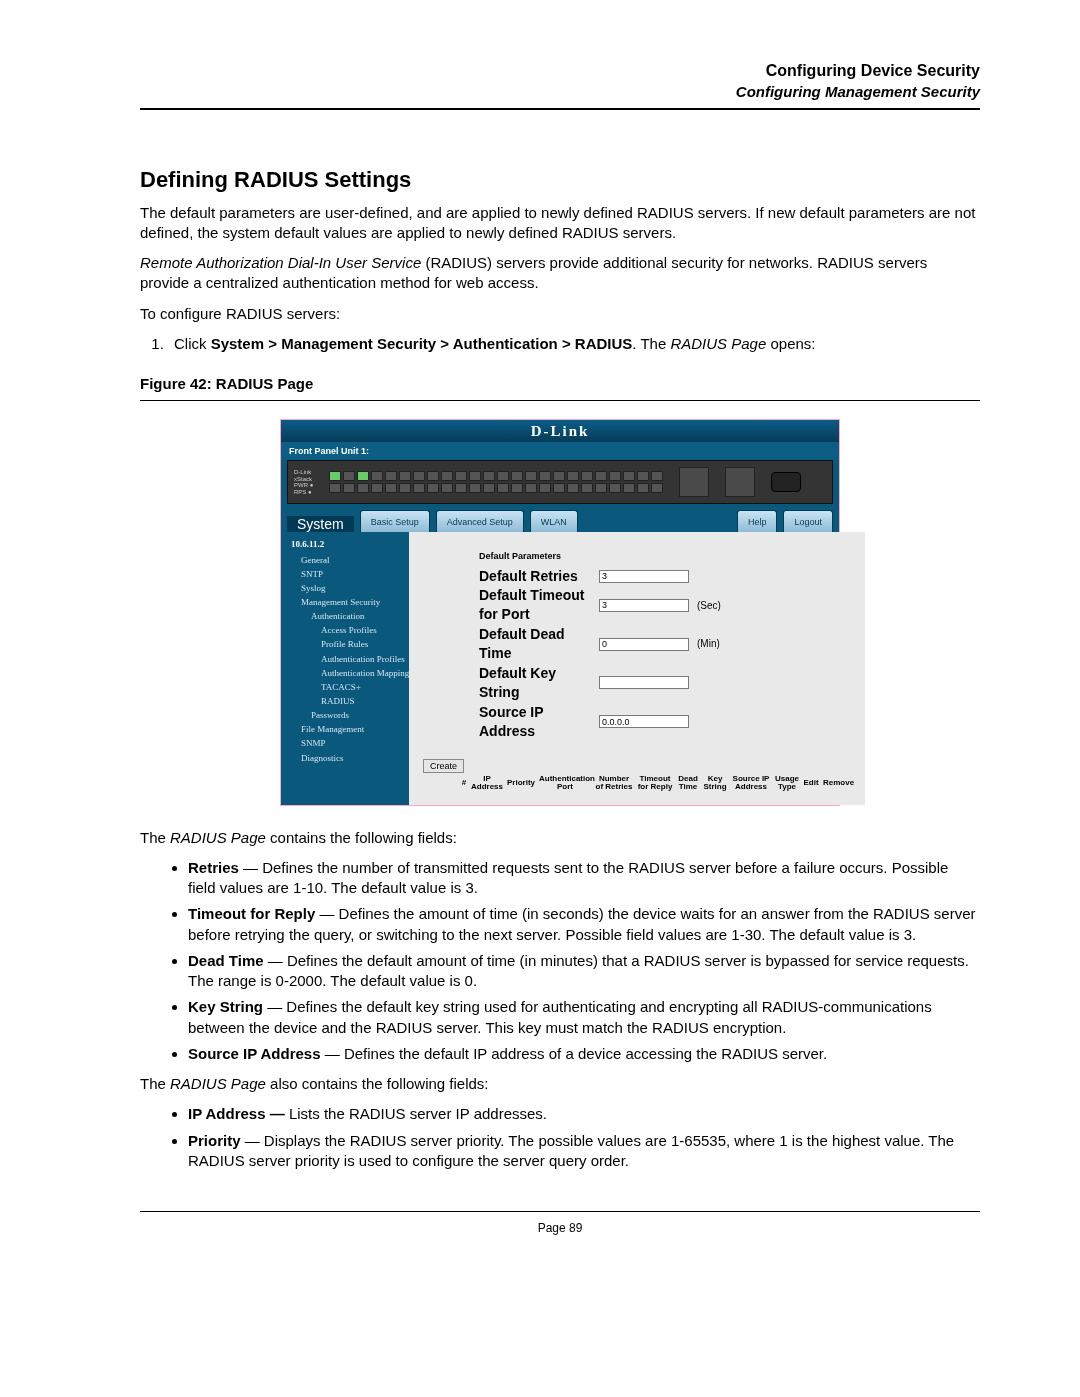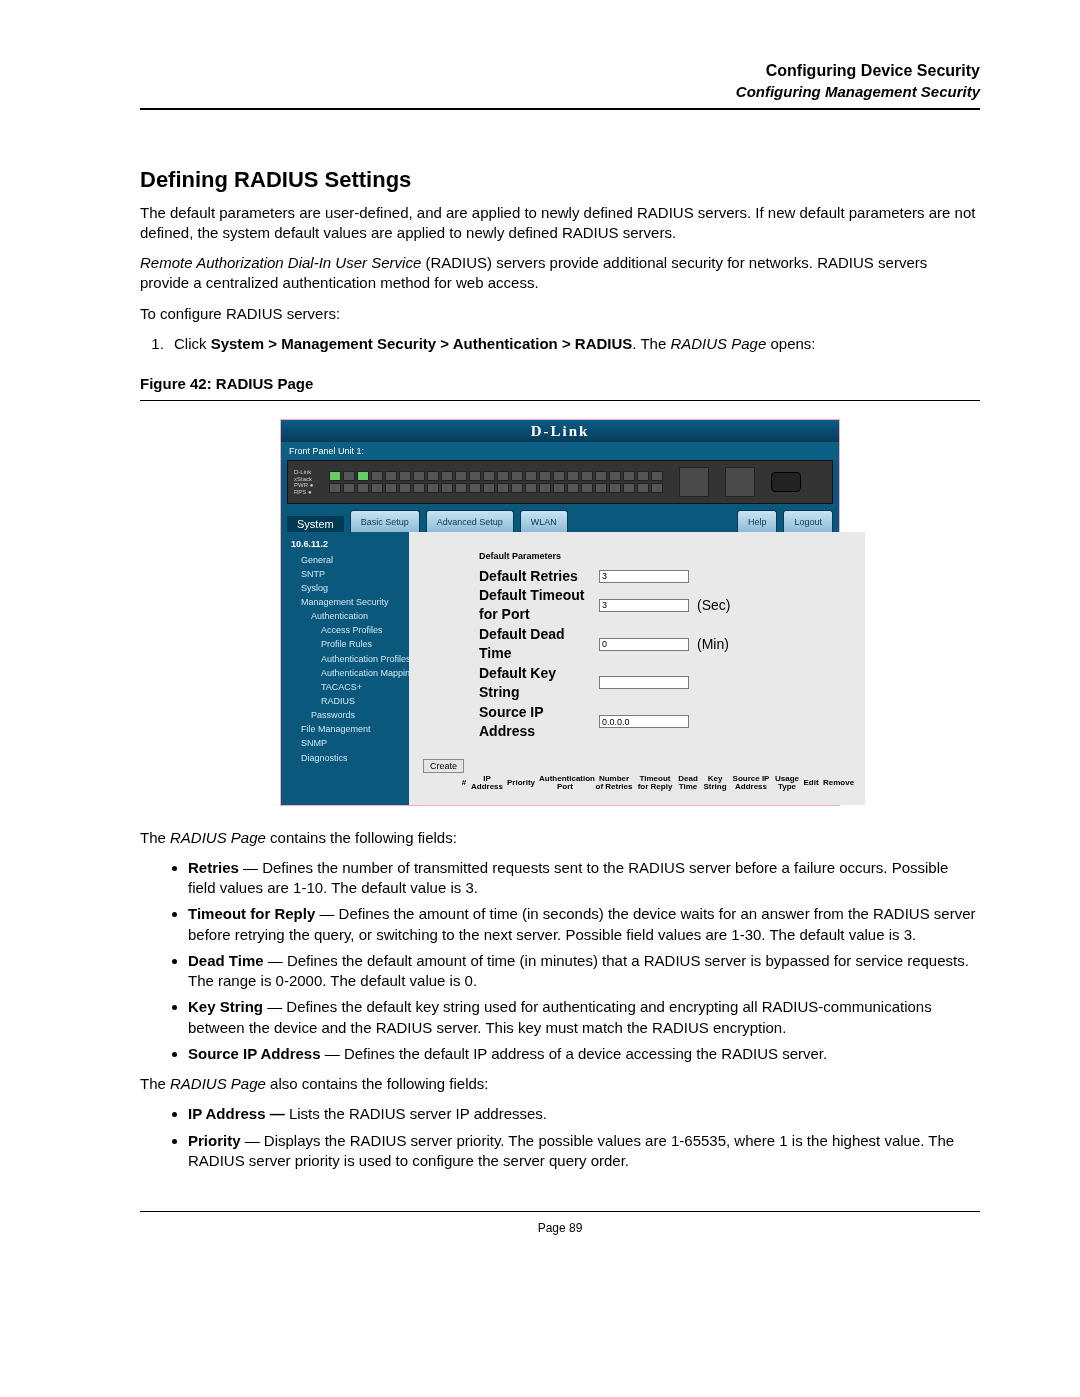--- a/index.html
+++ b/index.html
@@ -36,61 +36,61 @@
     font-size: 9px;
     color: #fff;
     font-family: Verdana, Arial, sans-serif;
     background: #0b587d;
   }
   .dlink-bar {
     background: linear-gradient(#0b5d88, #063b57);
     height: 22px; display:flex; align-items:center; justify-content:center;
     font-family: Georgia, serif; font-weight:bold; font-size:15px; letter-spacing:2px;
   }
-  .fpu { background:#0c5e85; padding:3px 8px; font-size:9px; font-weight:normal; }
+  .fpu { background:#0c5e85; padding:3px 8px; font-size:9px; font-weight:bold; }
   .device-panel {
     background:#343434; margin:0 6px 4px 6px; height:44px;
     border:1px solid #111; display:flex; align-items:center; gap:16px;
     padding:0 6px;
   }
   .port-rows { display:flex; flex-direction:column; gap:2px; }
   .port-row { display:flex; gap:2px; }
   .port { width:12px; height:10px; background:#555; border:1px solid #222; }
   .port.on { background:#6c6; }
   .side-block { width:30px; height:30px; background:#4a4a4a; border:1px solid #222; }
   .serial { width:30px; height:20px; background:#222; border-radius:4px; border:1px solid #000; }
   .label-col { font-size:6px; line-height:1.1; color:#ccc; }
 
   .tab-row { display:flex; align-items:flex-end; gap:6px; padding:2px 6px 0 6px; }
-  .sys-label { background:#003a55; padding:2px 10px; font-size:11px; height:16px; display:flex; align-items:center; }
+  .sys-label { background:#003a55; padding:2px 10px; font-size:14px; height:16px; display:flex; align-items:center; }
   .tab {
     background:linear-gradient(#c8e3f2,#8fbbd6);
     color:#003a55; border:1px solid #003a55; border-bottom:none;
     padding:1px 10px; font-size:9px; height:22px; display:flex; align-items:center;
     border-radius:3px 3px 0 0;
   }
   .tab-spacer { flex:1; }
   .body-row { display:flex; background:#0b587d; }
-  .sidebar { width:128px; background:#0b587d; padding:6px 4px 40px 10px; font-size:9px; }
+  .sidebar { width:128px; background:#0b587d; padding:6px 4px 40px 10px; font-size:9px;font-family:Liberation Serif, serif; }
   .sidebar .ip { color:#fff; font-weight:bold; margin-bottom:2px; }
   .sidebar .node { color:#cfe6f2; padding:1px 0 1px 10px; white-space:nowrap; }
   .sidebar .lvl2 { padding-left:20px; }
   .sidebar .lvl3 { padding-left:30px; }
   .main {
     flex:1; background:#e9e9e9; color:#000;
     padding:16px 10px 10px 10px; min-height:240px;
   }
   .main .sect { font-weight:bold; font-size:9px; margin:2px 0 4px 60px; }
   .frow { display:flex; align-items:center; margin:1px 0 1px 60px; }
   .frow .flabel { width:120px; font-size:14px; font-weight:bold; }
   .frow input {
     width:90px; height:13px; font-size:9px; padding:0 2px;
     border:1px solid #7a7a7a; background:#fff;
   }
-  .frow .unit { font-size:14px; margin-left:8px; }
+  .frow .unit { font-size:10px; margin-left:8px; }
   .create-btn, .submit-btn {
     font-size:9px; padding:1px 6px; background:#e6e6e6;
     border:1px solid #888; cursor:pointer;
   }
   .create-wrap { margin:18px 0 2px 4px; }
   .tbl-head { display:flex; font-size:8px; font-weight:bold; color:#000;
               margin-left:40px; align-items:center; }
   .tbl-head div { text-align:center; padding:0 2px; line-height:1.05; }
   .submit-wrap { text-align:center; margin-top:18px; }
 </style>

